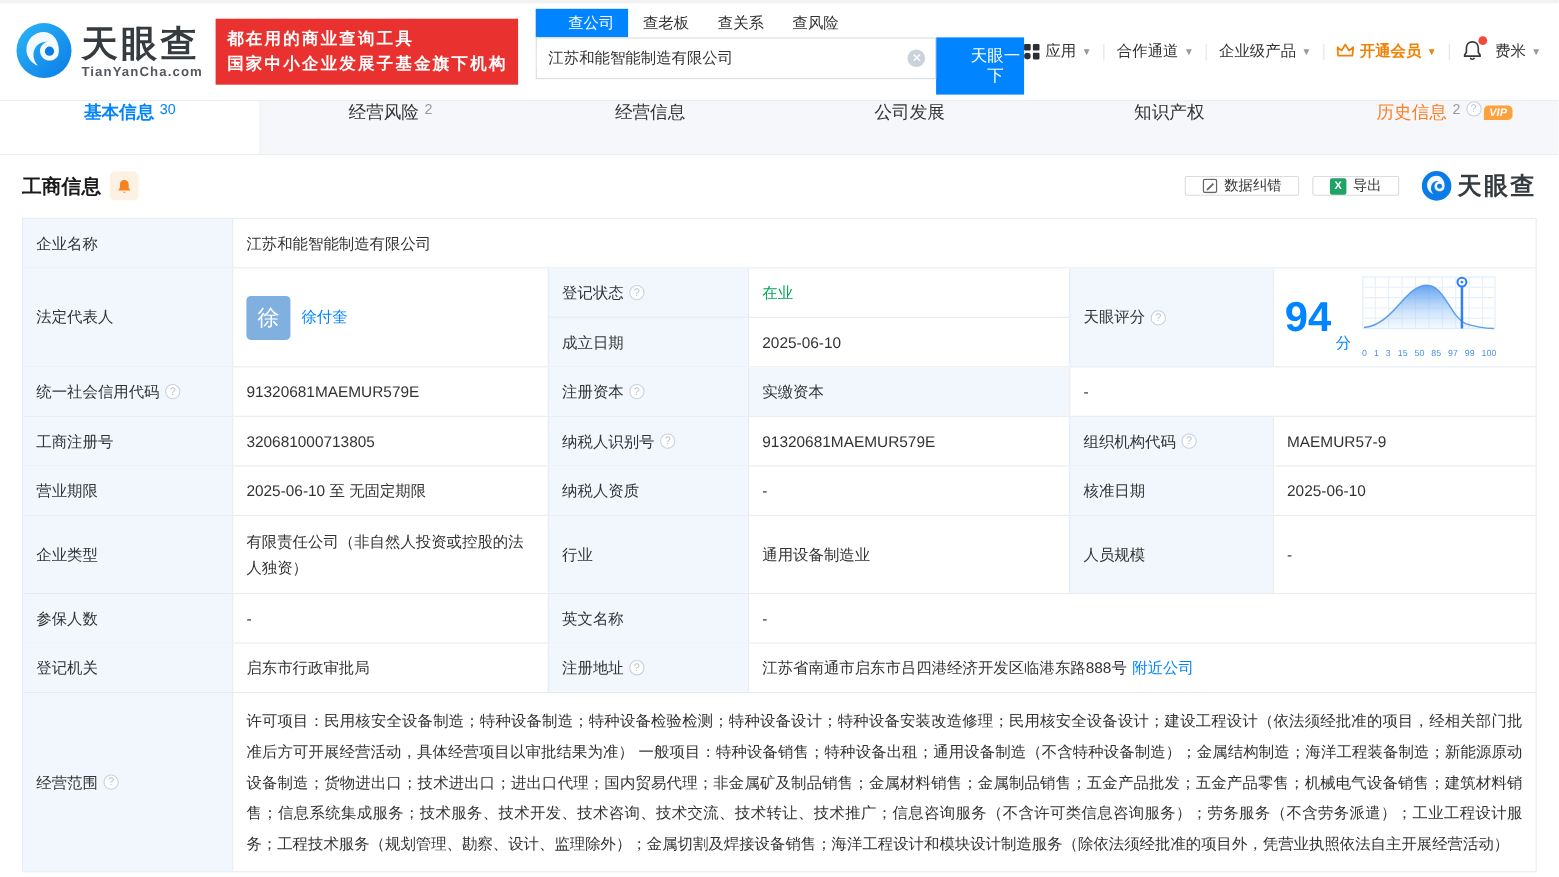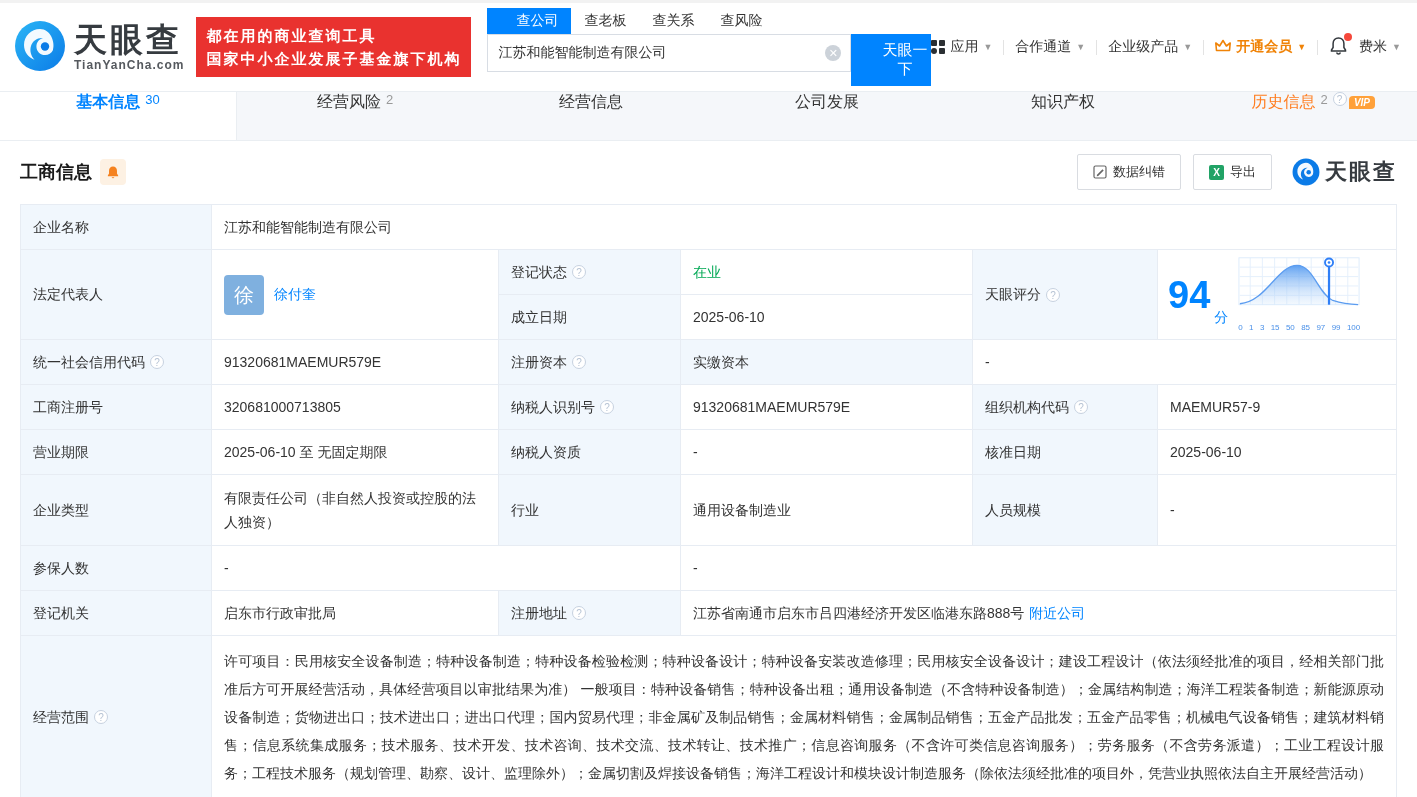--- a/index.html
+++ b/index.html
@@ -41,21 +41,21 @@
   .tab .cnt { font-size:13px; color:#999; font-weight:normal; }
   .tab.active .cnt { color:#0084ff; }
   .tab.history { color:#ff7d20; }
   .vip-badge { position:absolute; top:4px; right:42px; background:#ffa13a; color:#fff; font-size:10px; font-style:italic; font-weight:bold; padding:1px 5px; border-radius:4px 4px 4px 0; }
   .qmark { width:14px; height:14px; border-radius:50%; border:1px solid #c7d2e0; color:#b6c3d4; font-size:10px; line-height:13px; text-align:center; display:inline-block; flex:none; cursor:pointer; background:#fff; }
   
   .section-head { display:flex; align-items:center; padding:13px 20px 12px; }
   .section-title { font-size:18px; font-weight:bold; color:#1a1a1a; }
   .bell-btn { margin-left:8px; width:26px; height:26px; background:#fdf1e3; border-radius:4px; display:flex; align-items:center; justify-content:center; cursor:pointer; }
   .head-actions { margin-left:auto; display:flex; align-items:center; gap:12px; }
-  .act-btn { height:36px; padding:0 15px; border:1px solid #d9dce1; background:#fff; border-radius:2px; font-size:13px; color:#333; display:flex; align-items:center; gap:6px; cursor:pointer; font-family:inherit; }
+  .act-btn { height:18px; padding:0 15px; border:1px solid #d9dce1; background:#fff; border-radius:2px; font-size:13px; color:#333; display:flex; align-items:center; gap:6px; cursor:pointer; font-family:inherit; }
   .excel-ic { width:15px; height:15px; background:#21a366; border-radius:2px; color:#fff; font-size:10px; font-weight:bold; line-height:15px; text-align:center; }
   .watermark { display:flex; align-items:center; gap:5px; margin-left:8px; }
   .watermark .wm-text { font-size:22px; font-weight:bold; color:#363b40; letter-spacing:2px; }
   
   .info-table { margin:2px 20px 0; border:1px solid #e7ecf3; }
   .row { display:grid; grid-template-columns:190px 287px 182px 292px 185px 1fr; border-bottom:1px solid #e7ecf3; }
   .row:last-child { border-bottom:none; }
   .cell { padding:11px 12px; display:flex; align-items:center; gap:5px; border-left:1px solid #e7ecf3; min-height:44px; font-size:14px; line-height:1.5; }
   .cell:first-child { border-left:none; }
   .label { background:#f1f7fd; color:#333; }
@@ -327,20 +327,21 @@
     <div class="cell type-cell">有限责任公司（非自然人投资或控股的法人独资）</div>
     <div class="cell label">行业</div>
     <div class="cell">通用设备制造业</div>
     <div class="cell label">人员规模</div>
     <div class="cell">-</div>
   </div>
 
   <div class="row">
     <div class="cell label">参保人数</div>
     <div class="cell">-</div>
+    <div class="cell label">英文名称</div>
     <div class="cell span-right">-</div>
   </div>
 
   <div class="row">
     <div class="cell label">登记机关</div>
     <div class="cell">启东市行政审批局</div>
     <div class="cell label">
       <span>注册地址</span>
         <span class="qmark">?</span>
     </div>

